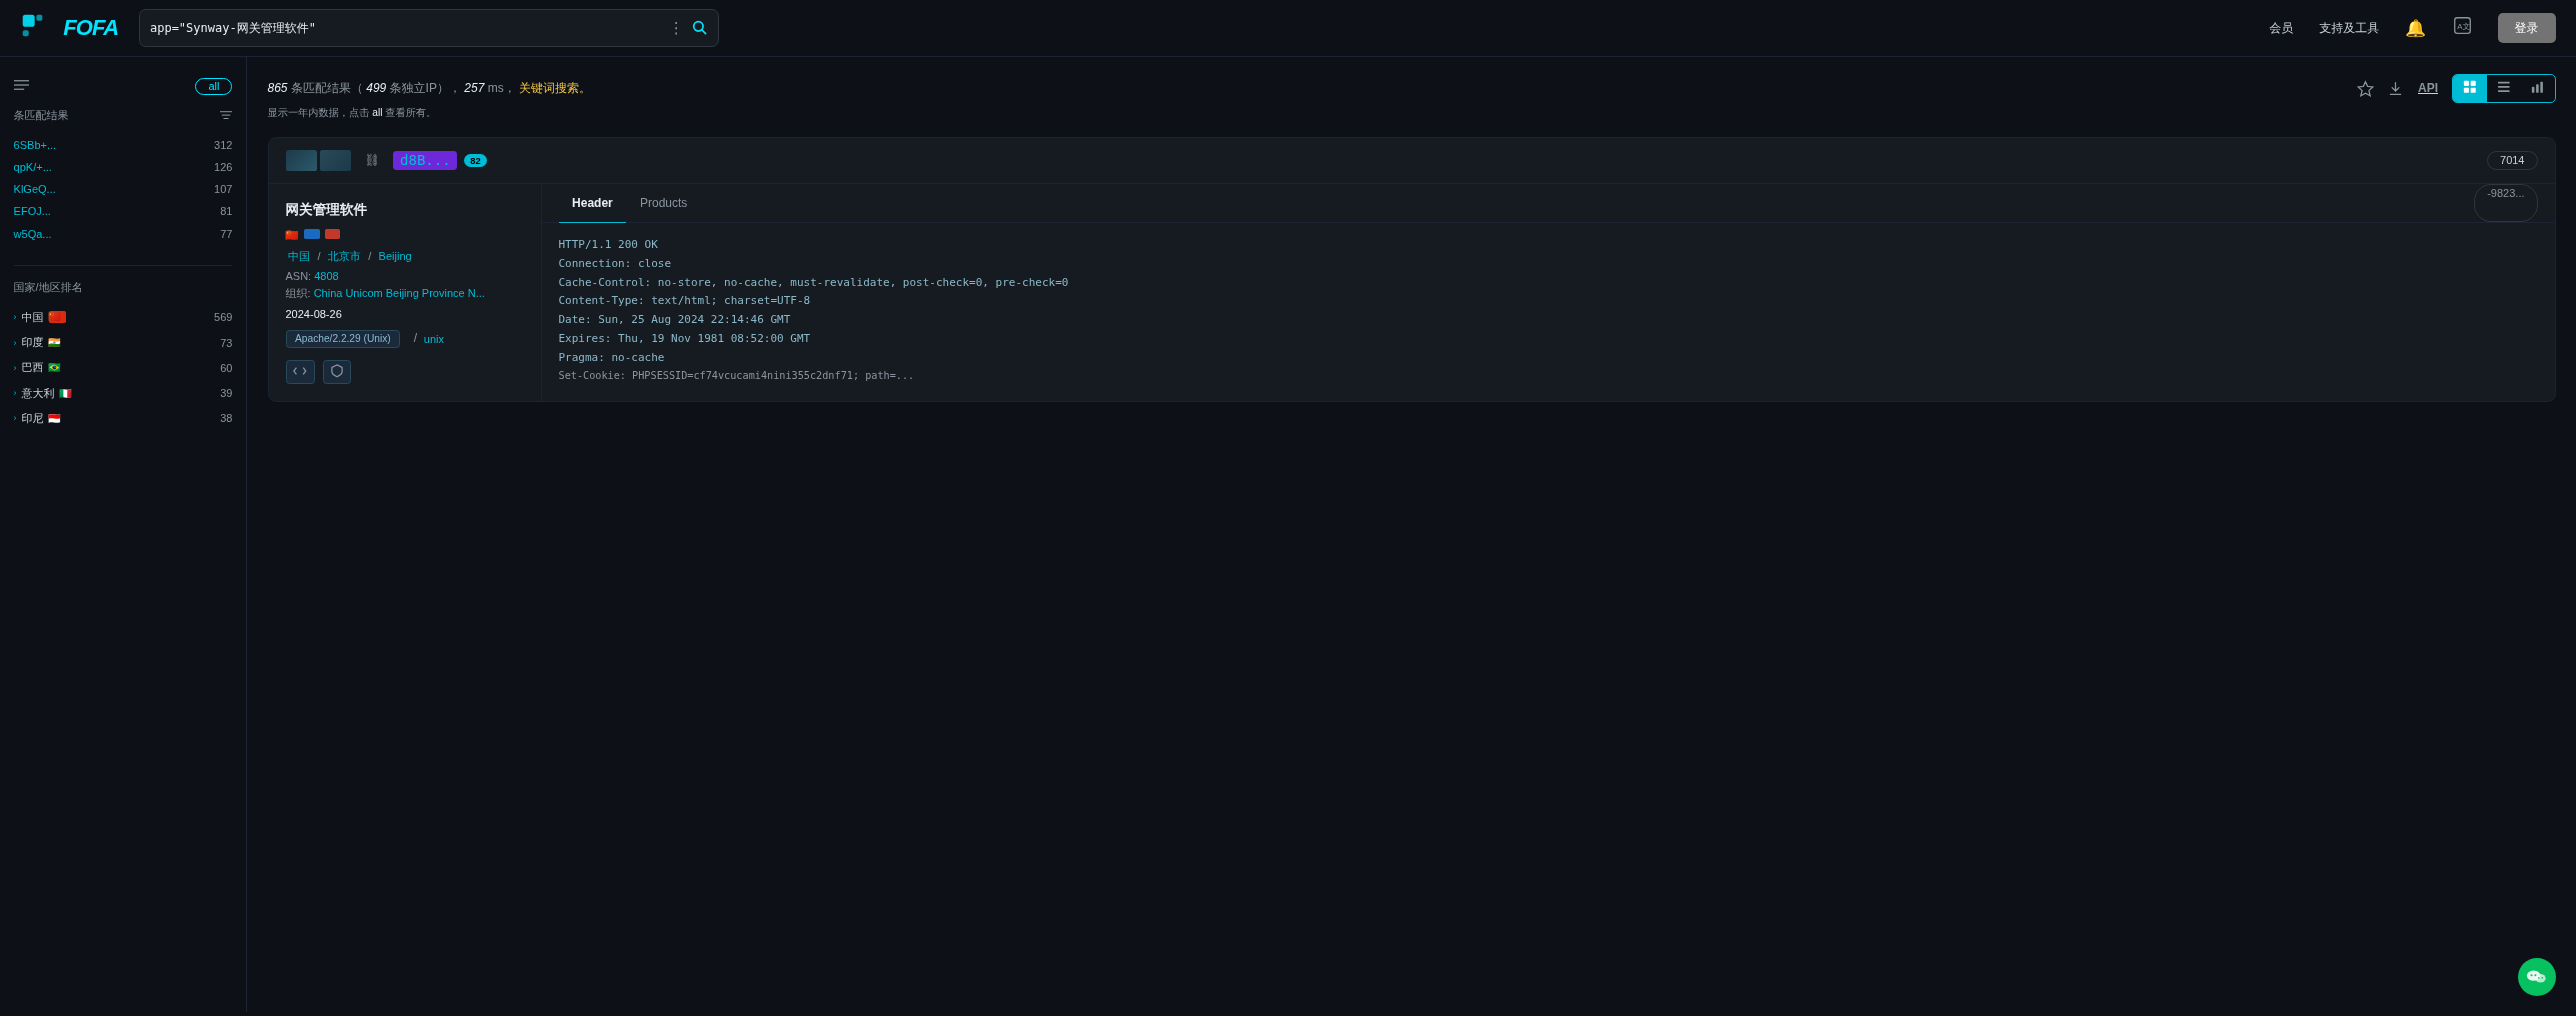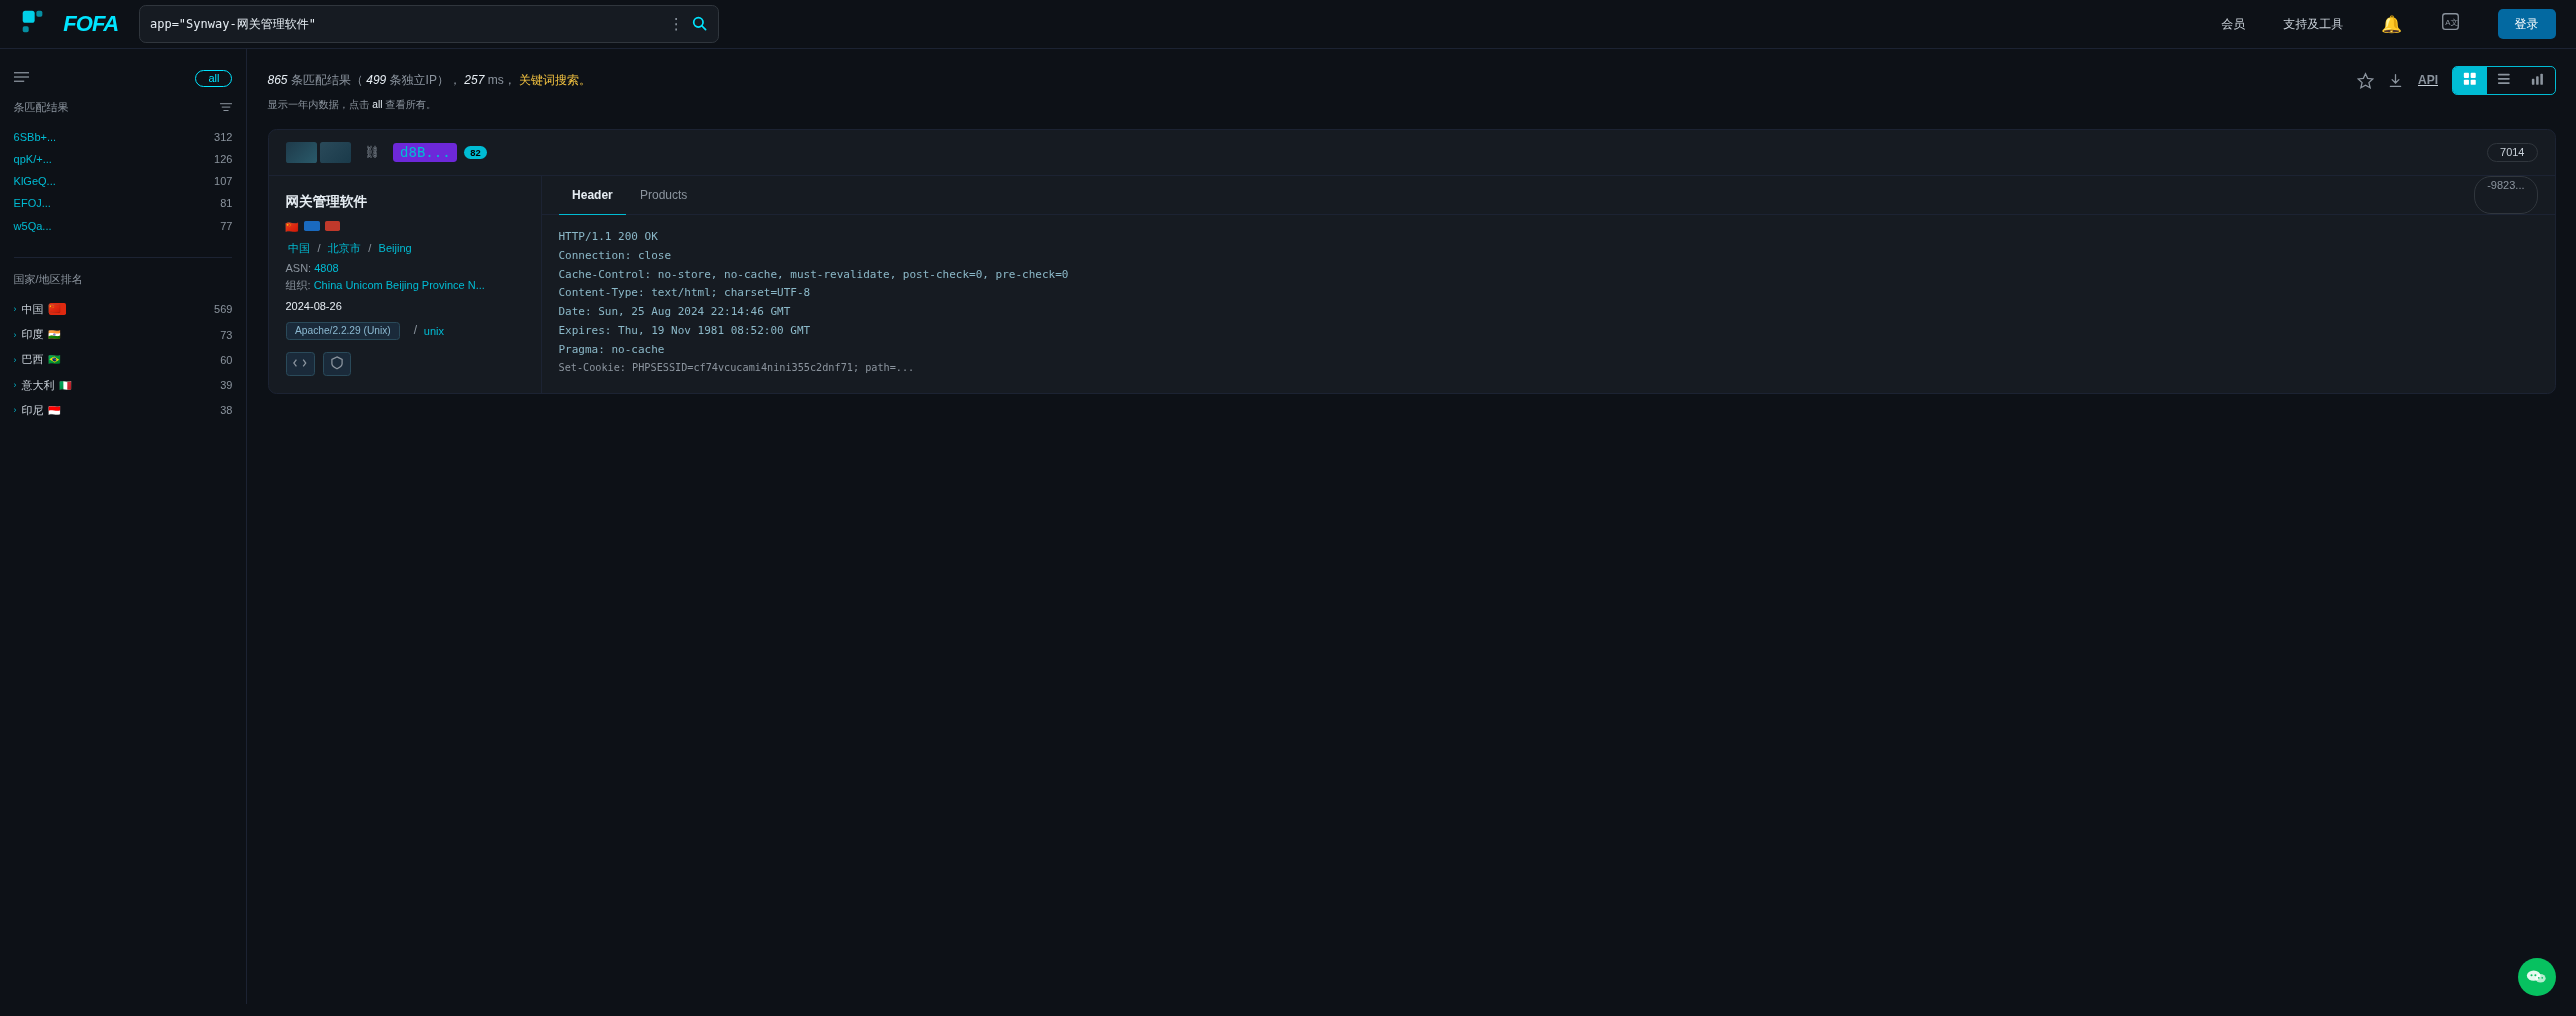--- a/index.html
+++ b/index.html
@@ -9,21 +9,21 @@
       font-family: -apple-system, BlinkMacSystemFont, 'Segoe UI', Arial, sans-serif;
       font-size: 12px;
       min-height: 100vh;
     }
 
     
     .header {
       background-color: #0d1117;
       border-bottom: 0.9px solid #1c2333;
       padding: 0 20.5px;
-      height: 49px;
+      height: 57px;
       display: flex;
       align-items: center;
       gap: 20.5px;
     }
     .logo {
       display: flex;
       align-items: center;
       font-size: 24px;
       font-weight: bold;
       color: #00e5ff;
@@ -69,35 +69,35 @@
       color: #8b949e;
       font-size: 15.3px;
       display: flex;
       align-items: center;
     }
     .search-icon-btn.active { color: #00e5ff; }
     .header-nav {
       margin-left: auto;
       display: flex;
       align-items: center;
-      gap: 38px;
+      gap: 26px;
     }
     .nav-link {
       color: #c9d1d9;
       text-decoration: none;
       font-size: 12px;
       cursor: pointer;
     }
     .nav-icon {
       color: #c9d1d9;
       font-size: 17px;
       cursor: pointer;
     }
     .login-btn {
-      background-color: #0369a1;
+      background-color: #737373;
       color: #fff;
       border: none;
       border-radius: 5.1px;
       padding: 6.8px 17px;
       font-size: 12px;
       cursor: pointer;
       font-weight: 500;
     }
 
     

